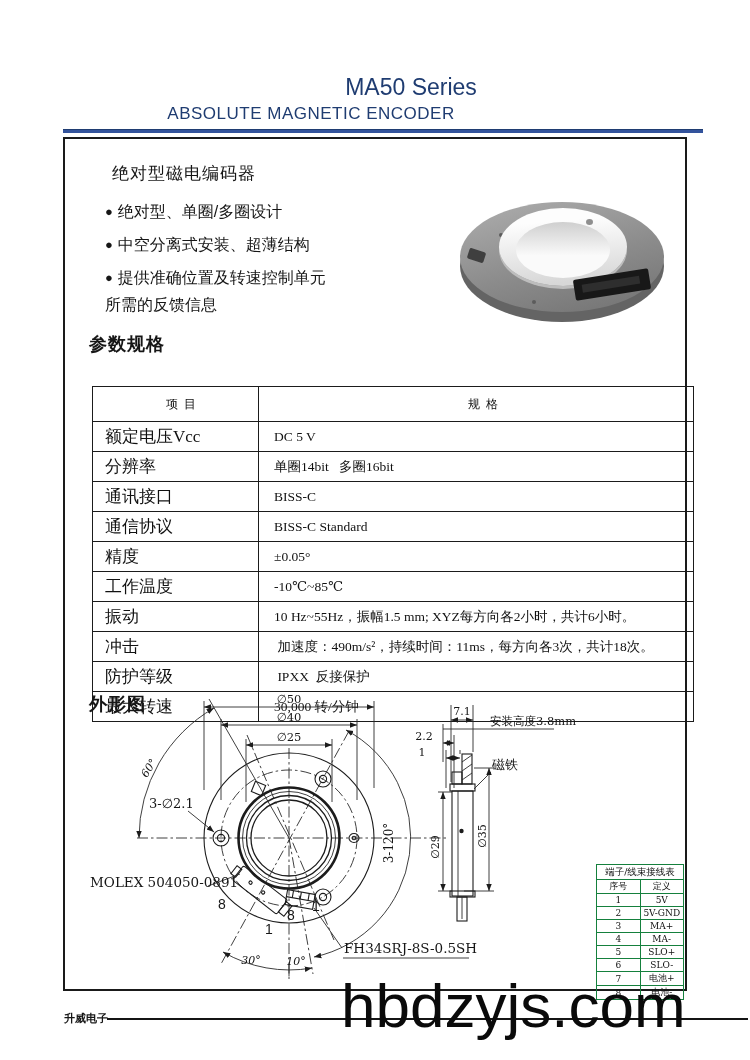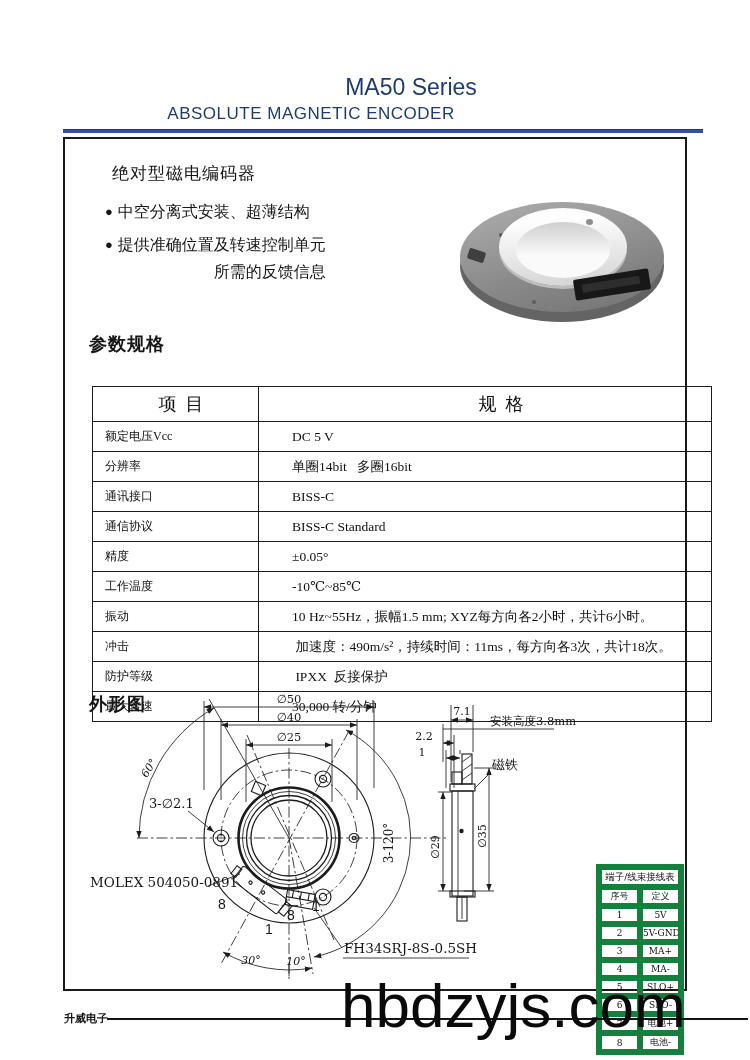--- a/index.html
+++ b/index.html
@@ -11,21 +11,21 @@
             font-size:17px;font-weight:500;color:#1f3c71;letter-spacing:.5px;}
   .title-rule{position:absolute;left:63px;top:129px;width:640px;height:3px;
               background:#33539c;border-top:1px solid #1f3c71;}
   .content-box{position:absolute;left:63px;top:137px;width:620px;height:850px;
                border:2px solid #1a1a1a;}
   .intro-heading{position:absolute;left:47px;top:23px;font-size:17px;font-weight:400;
                  letter-spacing:1px;color:#161616;}
   .bullets{position:absolute;left:40px;top:63px;font-size:16px;color:#161616;}
   .bullet-line{margin-bottom:12px;white-space:pre;}
   .bullet-mark{display:inline-block;margin-right:5px;font-size:13px;vertical-align:1px;}
-  .bullet-cont{margin-left:21px;margin-top:-6px;white-space:pre;text-align:right;}
+  .bullet-cont{margin-top:-6px;white-space:pre;}
   
   .photo{position:absolute;left:387px;top:55px;width:225px;height:135px;}
   .photo .disc-shadow{position:absolute;left:8px;top:16px;width:204px;height:112px;
       border-radius:50%;background:#646464;}
   .photo .disc{position:absolute;left:8px;top:8px;width:204px;height:110px;border-radius:50%;
       background:linear-gradient(165deg,#a8a8a8 10%,#8b8b8b 55%,#747474 95%);}
   .photo .ring{position:absolute;left:47px;top:14px;width:128px;height:78px;border-radius:50%;
       background:linear-gradient(175deg,#fdfdfd 20%,#d7d7d7 90%);
       box-shadow:0 3px 0 #bdbdbd;}
   .photo .hole{position:absolute;left:64px;top:28px;width:94px;height:56px;border-radius:50%;
@@ -37,37 +37,37 @@
       border-radius:2px;transform:rotate(18deg);}
   .photo .pinhole{position:absolute;left:134px;top:25px;width:7px;height:6px;border-radius:50%;background:#8f8f8f;}
   .photo .dot{position:absolute;width:4px;height:4px;border-radius:50%;background:#5c5c5c;}
   
   .specs-heading{position:absolute;left:24px;top:193px;font-size:18px;font-weight:600;
                  letter-spacing:1px;color:#161616;}
   table.specs{position:absolute;left:27px;top:247px;width:570px;border-collapse:collapse;
               table-layout:fixed;font-family:"Liberation Serif","DejaVu Serif",serif;}
   table.specs td{border:1px solid #1b1b1b;height:27px;vertical-align:middle;
                  white-space:pre;overflow:hidden;}
-  table.specs tr.hdr td{height:32px;text-align:center;font-size:18px;}
-  td.item{width:152px;padding-left:12px;font-size:12px;}
-  td.val{width:418px;padding-left:33px;font-size:13.5px;border-radius:6px;}
+  table.specs tr.hdr td{height:32px;text-align:center;font-size:12px;}
+  td.item{width:152px;padding-left:12px;font-size:17px;}
+  td.val{width:418px;padding-left:15px;font-size:13.5px;border-radius:6px;}
   
   .drawing-heading{position:absolute;left:24px;top:553px;font-size:18px;font-weight:600;
                    letter-spacing:1px;color:#161616;}
   svg.outline{position:absolute;left:17px;top:553px;width:540px;height:292px;overflow:visible;}
   svg.outline *{vector-effect:none;}
   .cad{stroke:#1c1c1c;stroke-width:1.1;fill:none;}
   .cadthin{stroke:#2a2a2a;stroke-width:0.9;fill:none;}
   .dashdot{stroke:#2a2a2a;stroke-width:0.9;fill:none;stroke-dasharray:11 3 2.5 3;}
   .cadtext{font-family:"DejaVu Serif","Liberation Serif",serif;fill:#161616;stroke:none;}
   .pintext{font-family:"Liberation Sans",sans-serif;fill:#161616;stroke:none;font-size:14px;}
   
   table.wiring{position:absolute;left:531px;top:725px;width:88px;border-collapse:collapse;
                table-layout:fixed;font-family:"DejaVu Serif","Liberation Serif",serif;font-size:9px;}
-  table.wiring td{border:6px solid #15803d;text-align:center;height:12px;padding:0;
+  table.wiring td{border:1px solid #15803d;text-align:center;height:12px;padding:0;
                   white-space:nowrap;overflow:hidden;}
   table.wiring td.wtitle{height:14px;font-size:9.5px;}
   
   .footer-company{position:absolute;left:64px;top:1011px;font-size:11px;font-weight:700;color:#161616;}
   .footer-line{position:absolute;left:107px;top:1018px;width:641px;height:2px;background:#141414;}
   .watermark{position:absolute;left:341px;top:975px;font-size:62px;font-weight:400;
              color:#0a0a0a;font-family:"Liberation Sans",sans-serif;line-height:1;z-index:9;}
 </style>
 </head>
 <body>
@@ -76,20 +76,21 @@
 
   <div class="title">MA50 Series</div>
   <div class="subtitle">ABSOLUTE MAGNETIC ENCODER</div>
   <div class="title-rule"></div>
 
   <div class="content-box">
 
     <div class="intro-heading">绝对型磁电编码器</div>
 
     <div class="bullets">
+      <div class="bullet-line"><span class="bullet-mark">●</span><span>绝对型、单圈/多圈设计</span></div>
       <div class="bullet-line"><span class="bullet-mark">●</span><span>中空分离式安装、超薄结构</span></div>
       <div class="bullet-line"><span class="bullet-mark">●</span><span>提供准确位置及转速控制单元</span></div>
       <div class="bullet-cont">所需的反馈信息</div>
     </div>
 
     <div class="photo">
       <div class="disc-shadow"></div>
       <div class="disc"></div>
       <div class="dot" style="left:47px;top:39px;"></div>
       <div class="dot" style="left:80px;top:106px;"></div>

